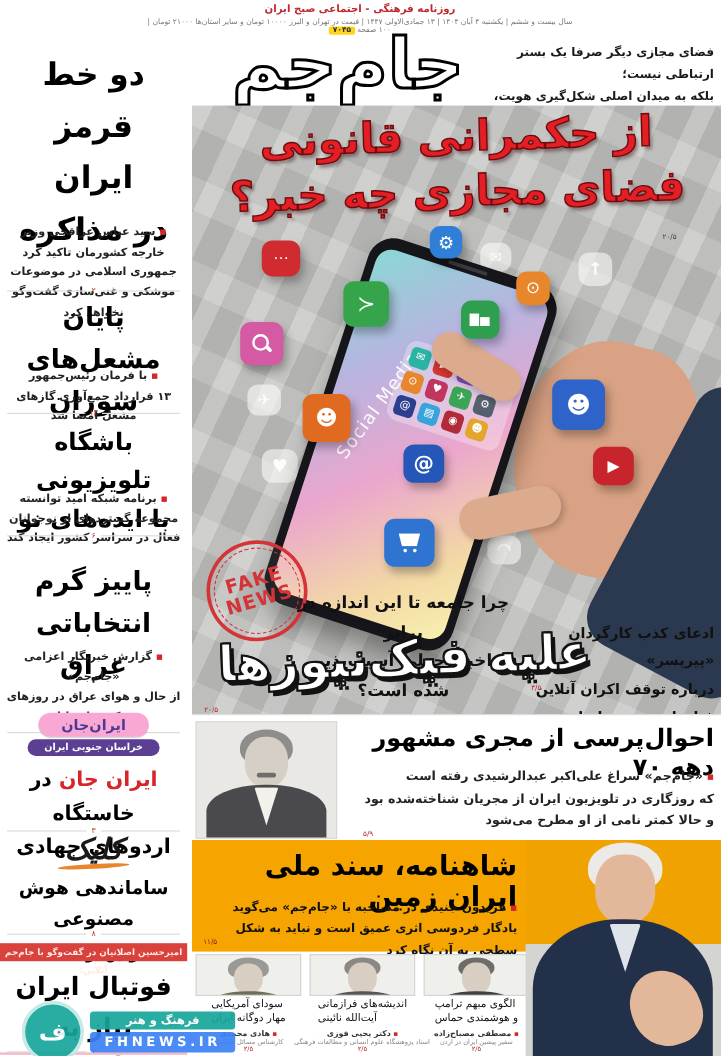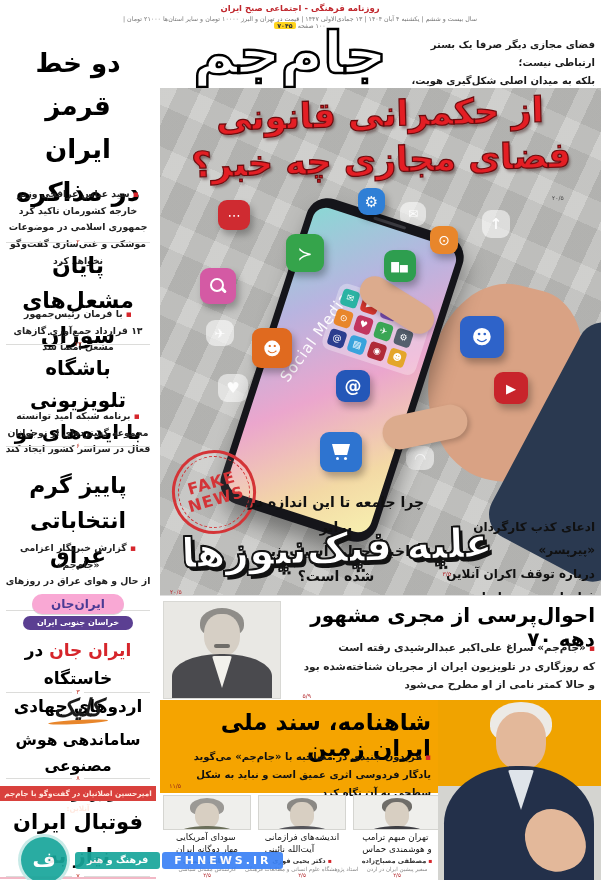--- a/index.html
+++ b/index.html
@@ -161,21 +161,21 @@
   .kicker{top:786px;left:0;width:156px;height:15px;background:#d9413d;color:#ffe9e0;font-size:7.3px;
     font-weight:bold;text-align:center;line-height:15px;}
   .fb-head{top:806px;font-size:21px;line-height:1.6;}
   .m7{top:872px;}
   .pinkline{top:877px;left:0;width:156px;height:2px;background:#f2b8c6;}
 
   
   .wm{left:18px;top:834px;display:flex;align-items:center;gap:5px;z-index:50;direction:ltr;opacity:.92;}
   .wm-circle{width:46px;height:46px;border-radius:50%;background:#17a69b;border:3px solid rgba(255,255,255,.75);
     color:#fff;font-size:20px;font-weight:900;display:flex;align-items:center;justify-content:center;}
-  .wm-col{display:flex;flex-direction:row;gap:2px;}
+  .wm-col{display:flex;flex-direction:column;gap:2px;}
   .wm-pill1{background:#17a69b;color:#fff;font-size:9.5px;font-weight:bold;padding:2px 12px;border-radius:3px;
     text-align:center;direction:rtl;letter-spacing:2px;}
   .wm-pill2{background:#3b82f6;color:#fff;font-size:11px;font-weight:bold;padding:2px 12px;border-radius:3px;
     text-align:center;letter-spacing:3px;}
 
   
   .p-hair,.p-face,.p-body,.p-shirt,.p-mus,.p-hands{position:absolute;}
   .p-hair{border-radius:50% 50% 42% 42%;}
   .p-face{border-radius:45%;}
   .p-body{border-radius:48% 48% 0 0;}
@@ -294,21 +294,21 @@
     <div class="p-hands" style="left:88px;top:108px;width:58px;height:64px;background:#e3b89a;border-radius:45% 55% 40% 50%;transform:rotate(-18deg);"></div>
   </div>
 
   <div class="abs cards">
     <div class="card">
       <div class="cphoto">
         <div class="p-hair" style="left:28px;top:2px;width:30px;height:16px;background:#6f6d69;"></div>
         <div class="p-face" style="left:31px;top:6px;width:24px;height:26px;background:#d8cfc2;"></div>
         <div class="p-body" style="left:13px;top:30px;width:60px;height:18px;background:#3f3f44;"></div>
       </div>
-      <div class="ctitle prel">تهران مبهم ترامپ
+      <div class="ctitle prel">الگوی مبهم ترامپ
 و هوشمندی حماس</div>
       <div class="cauthor">مصطفی مصباح‌زاده</div>
       <div class="crole">سفیر پیشین ایران در اردن</div>
       <div class="cmk">۲/۵</div>
     </div>
     <div class="card">
       <div class="cphoto">
         <div class="p-hair" style="left:28px;top:2px;width:30px;height:16px;background:#8a8884;"></div>
         <div class="p-face" style="left:31px;top:6px;width:24px;height:26px;background:#d8cfc2;"></div>
         <div class="p-body" style="left:13px;top:30px;width:60px;height:18px;background:#55555a;"></div>

